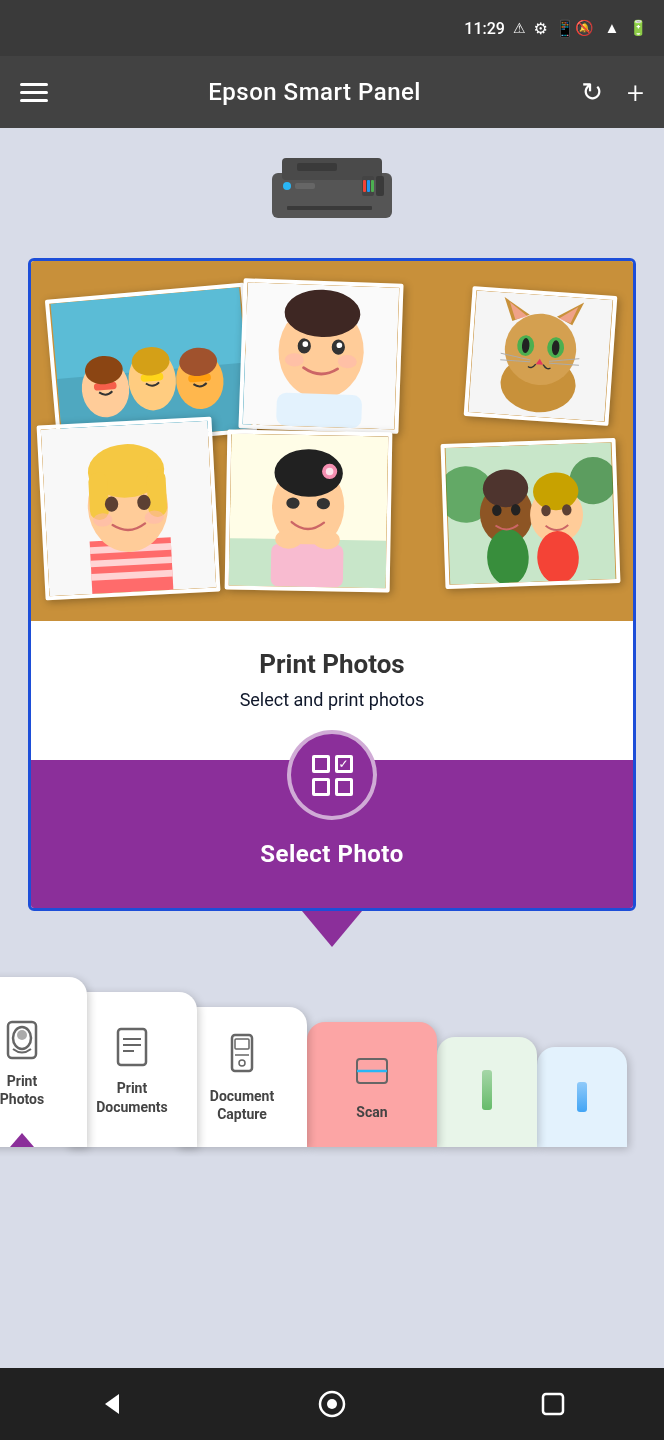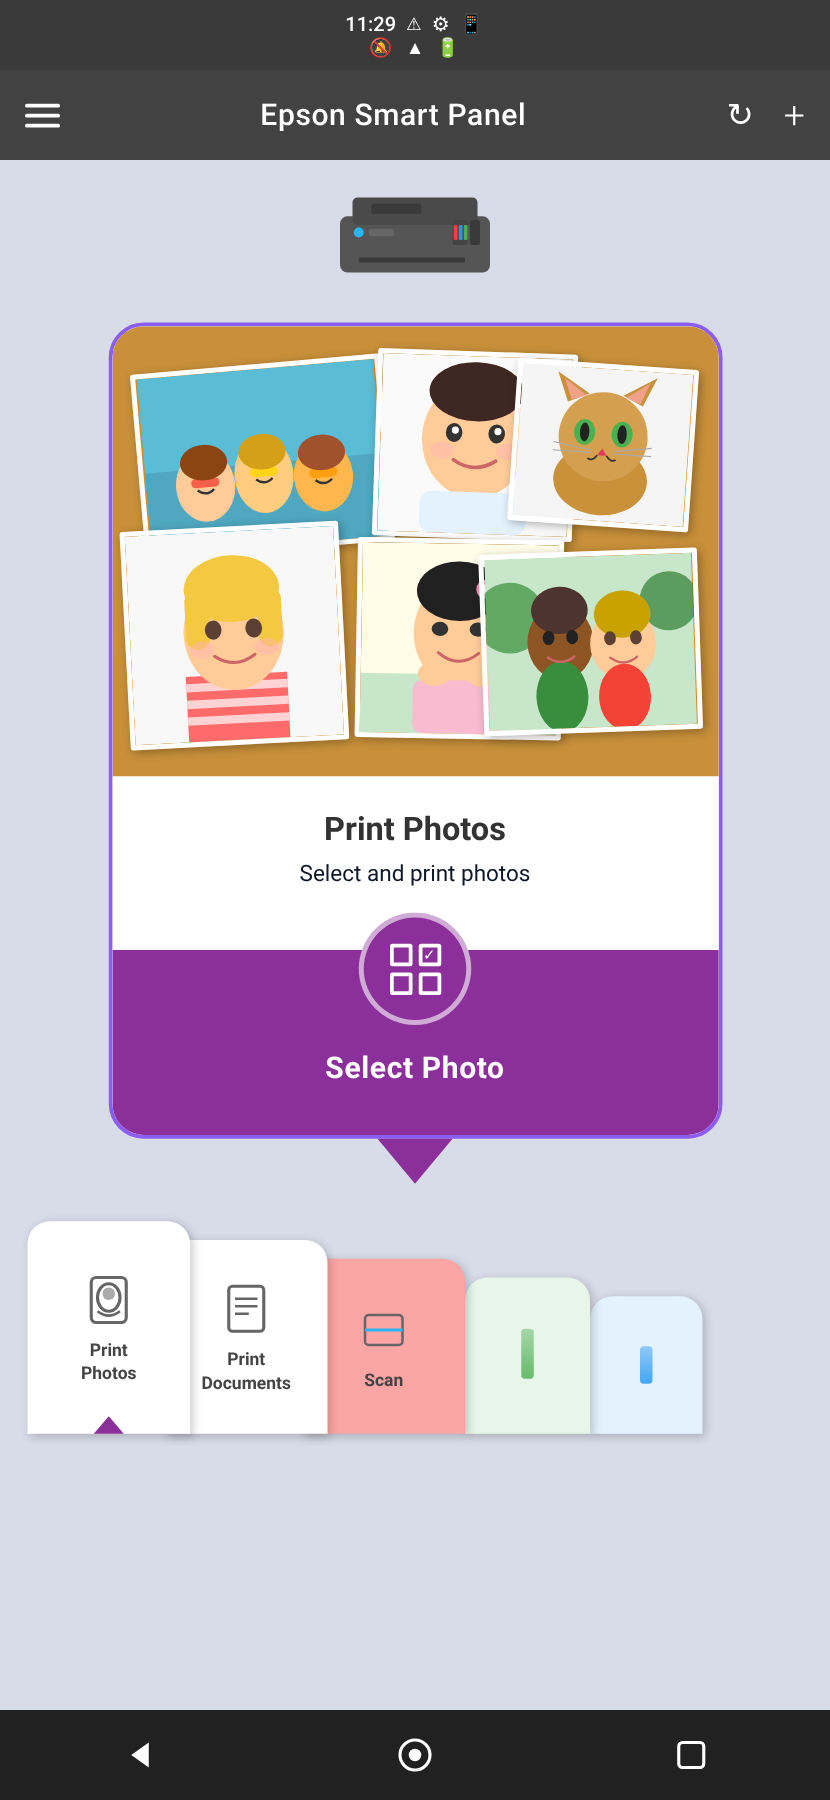--- a/index.html
+++ b/index.html
@@ -13,23 +13,22 @@
       position: relative;
     }
 
     
     .status-bar {
       width: 100%;
       height: 56px;
       background: #3a3a3a;
       display: flex;
       align-items: center;
-      justify-content: center;
+      justify-content: flex-end;
       padding: 0 16px;
-      flex-direction: column;
     }
     .status-left {
       display: flex;
       align-items: center;
       gap: 8px;
       color: white;
       font-size: 16px;
       font-weight: 500;
     }
     .status-right {
@@ -101,23 +100,23 @@
       display: flex;
       justify-content: center;
     }
     .printer-svg {
       width: 130px;
       height: 90px;
     }
 
     
     .card {
-      width: 491px;
-      border: 3px solid #8b5cf6;
-      border-radius: 28px;
+      width: 608px;
+      border: 3px solid #1d4ed8;
+      border-radius: 6px;
       overflow: hidden;
       background: white;
       position: relative;
     }
 
     
     .photo-collage {
       width: 100%;
       height: 360px;
       background: #c8903a;
@@ -633,20 +632,31 @@
           <svg width="44" height="44" viewBox="0 0 44 44">
             <rect x="8" y="4" width="28" height="36" rx="3" fill="none" stroke="#666" stroke-width="2.5"></rect>
             <line x1="13" y1="14" x2="31" y2="14" stroke="#666" stroke-width="2"></line>
             <line x1="13" y1="20" x2="31" y2="20" stroke="#666" stroke-width="2"></line>
             <line x1="13" y1="26" x2="24" y2="26" stroke="#666" stroke-width="2"></line>
           </svg>
         </div>
         <span class="tab-label">Print<br>Documents</span>
       </div>
 
+      <div class="tab-item">
+        <div class="tab-icon">
+          <svg width="44" height="44" viewBox="0 0 44 44">
+            <rect x="12" y="2" width="20" height="36" rx="3" fill="none" stroke="#666" stroke-width="2.5"></rect>
+            <rect x="15" y="6" width="14" height="10" rx="1" fill="none" stroke="#666" stroke-width="1.5"></rect>
+            <circle cx="22" cy="30" r="3" fill="none" stroke="#666" stroke-width="1.5"></circle>
+            <line x1="15" y1="22" x2="29" y2="22" stroke="#666" stroke-width="1.5"></line>
+          </svg>
+        </div>
+        <span class="tab-label">Document<br>Capture</span>
+      </div>
 
       <div class="tab-item" style="background:#fca5a5;">
         <div class="tab-icon">
           <svg width="40" height="40" viewBox="0 0 40 40">
             <rect x="5" y="8" width="30" height="24" rx="3" fill="none" stroke="#666" stroke-width="2"></rect>
             <line x1="5" y1="20" x2="35" y2="20" stroke="#29b6f6" stroke-width="2.5"></line>
           </svg>
         </div>
         <span class="tab-label">Scan</span>
       </div>

